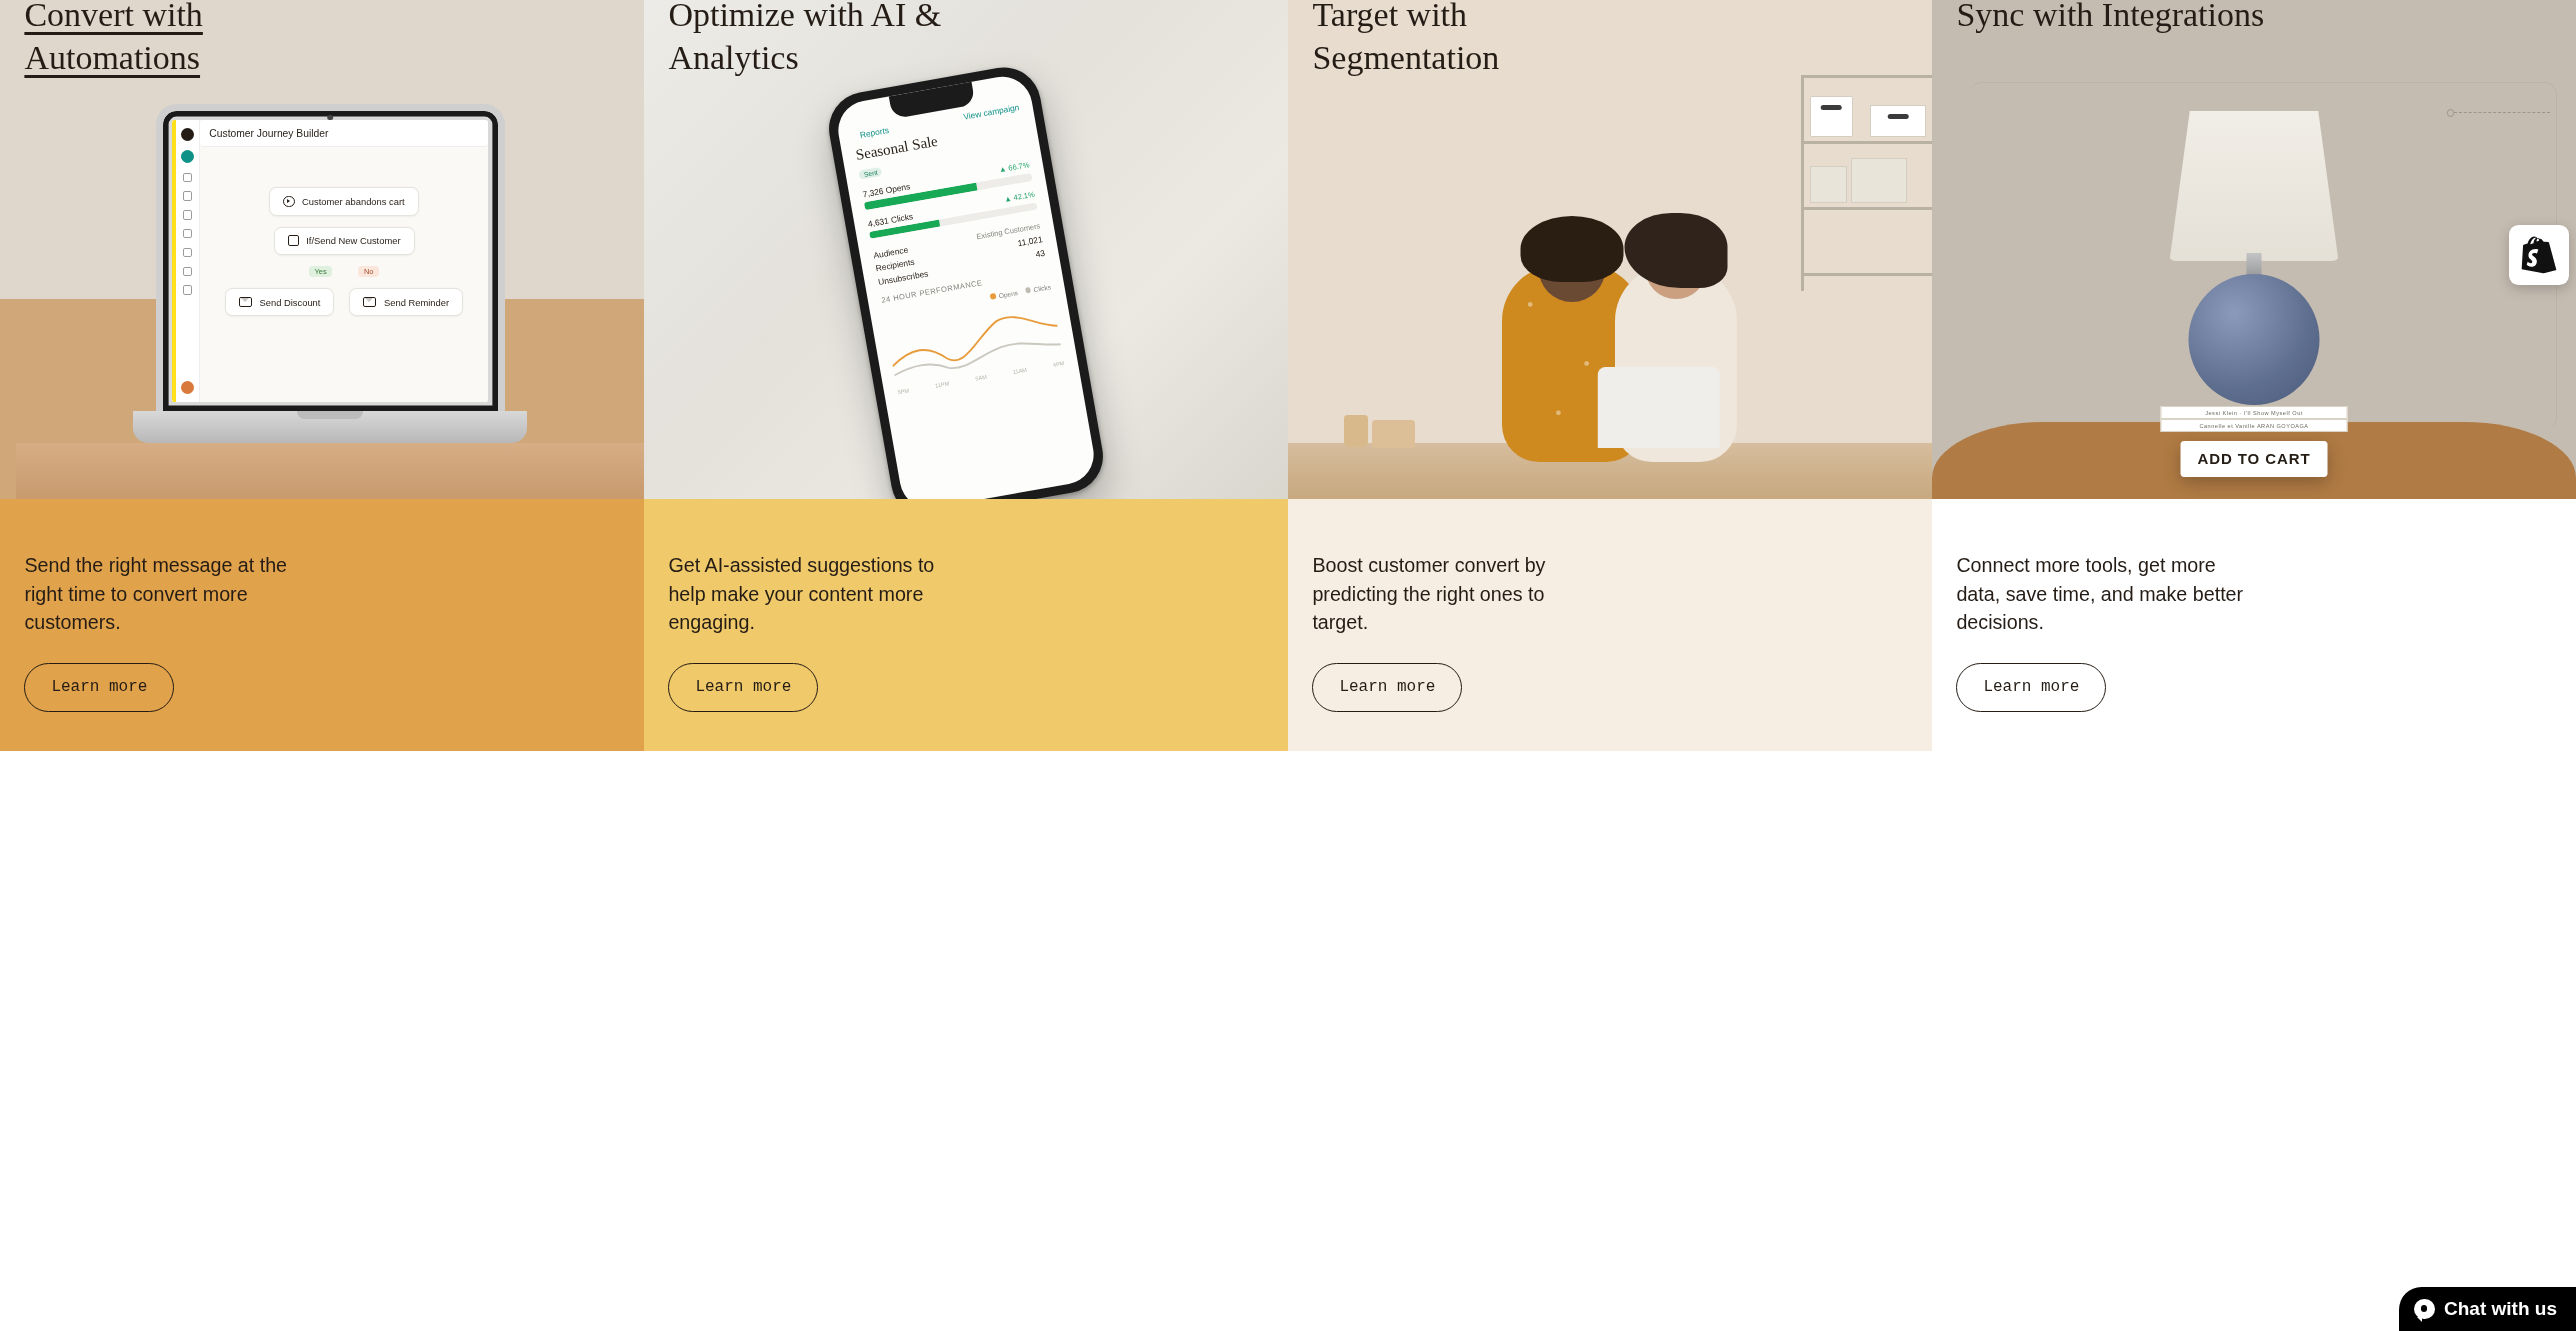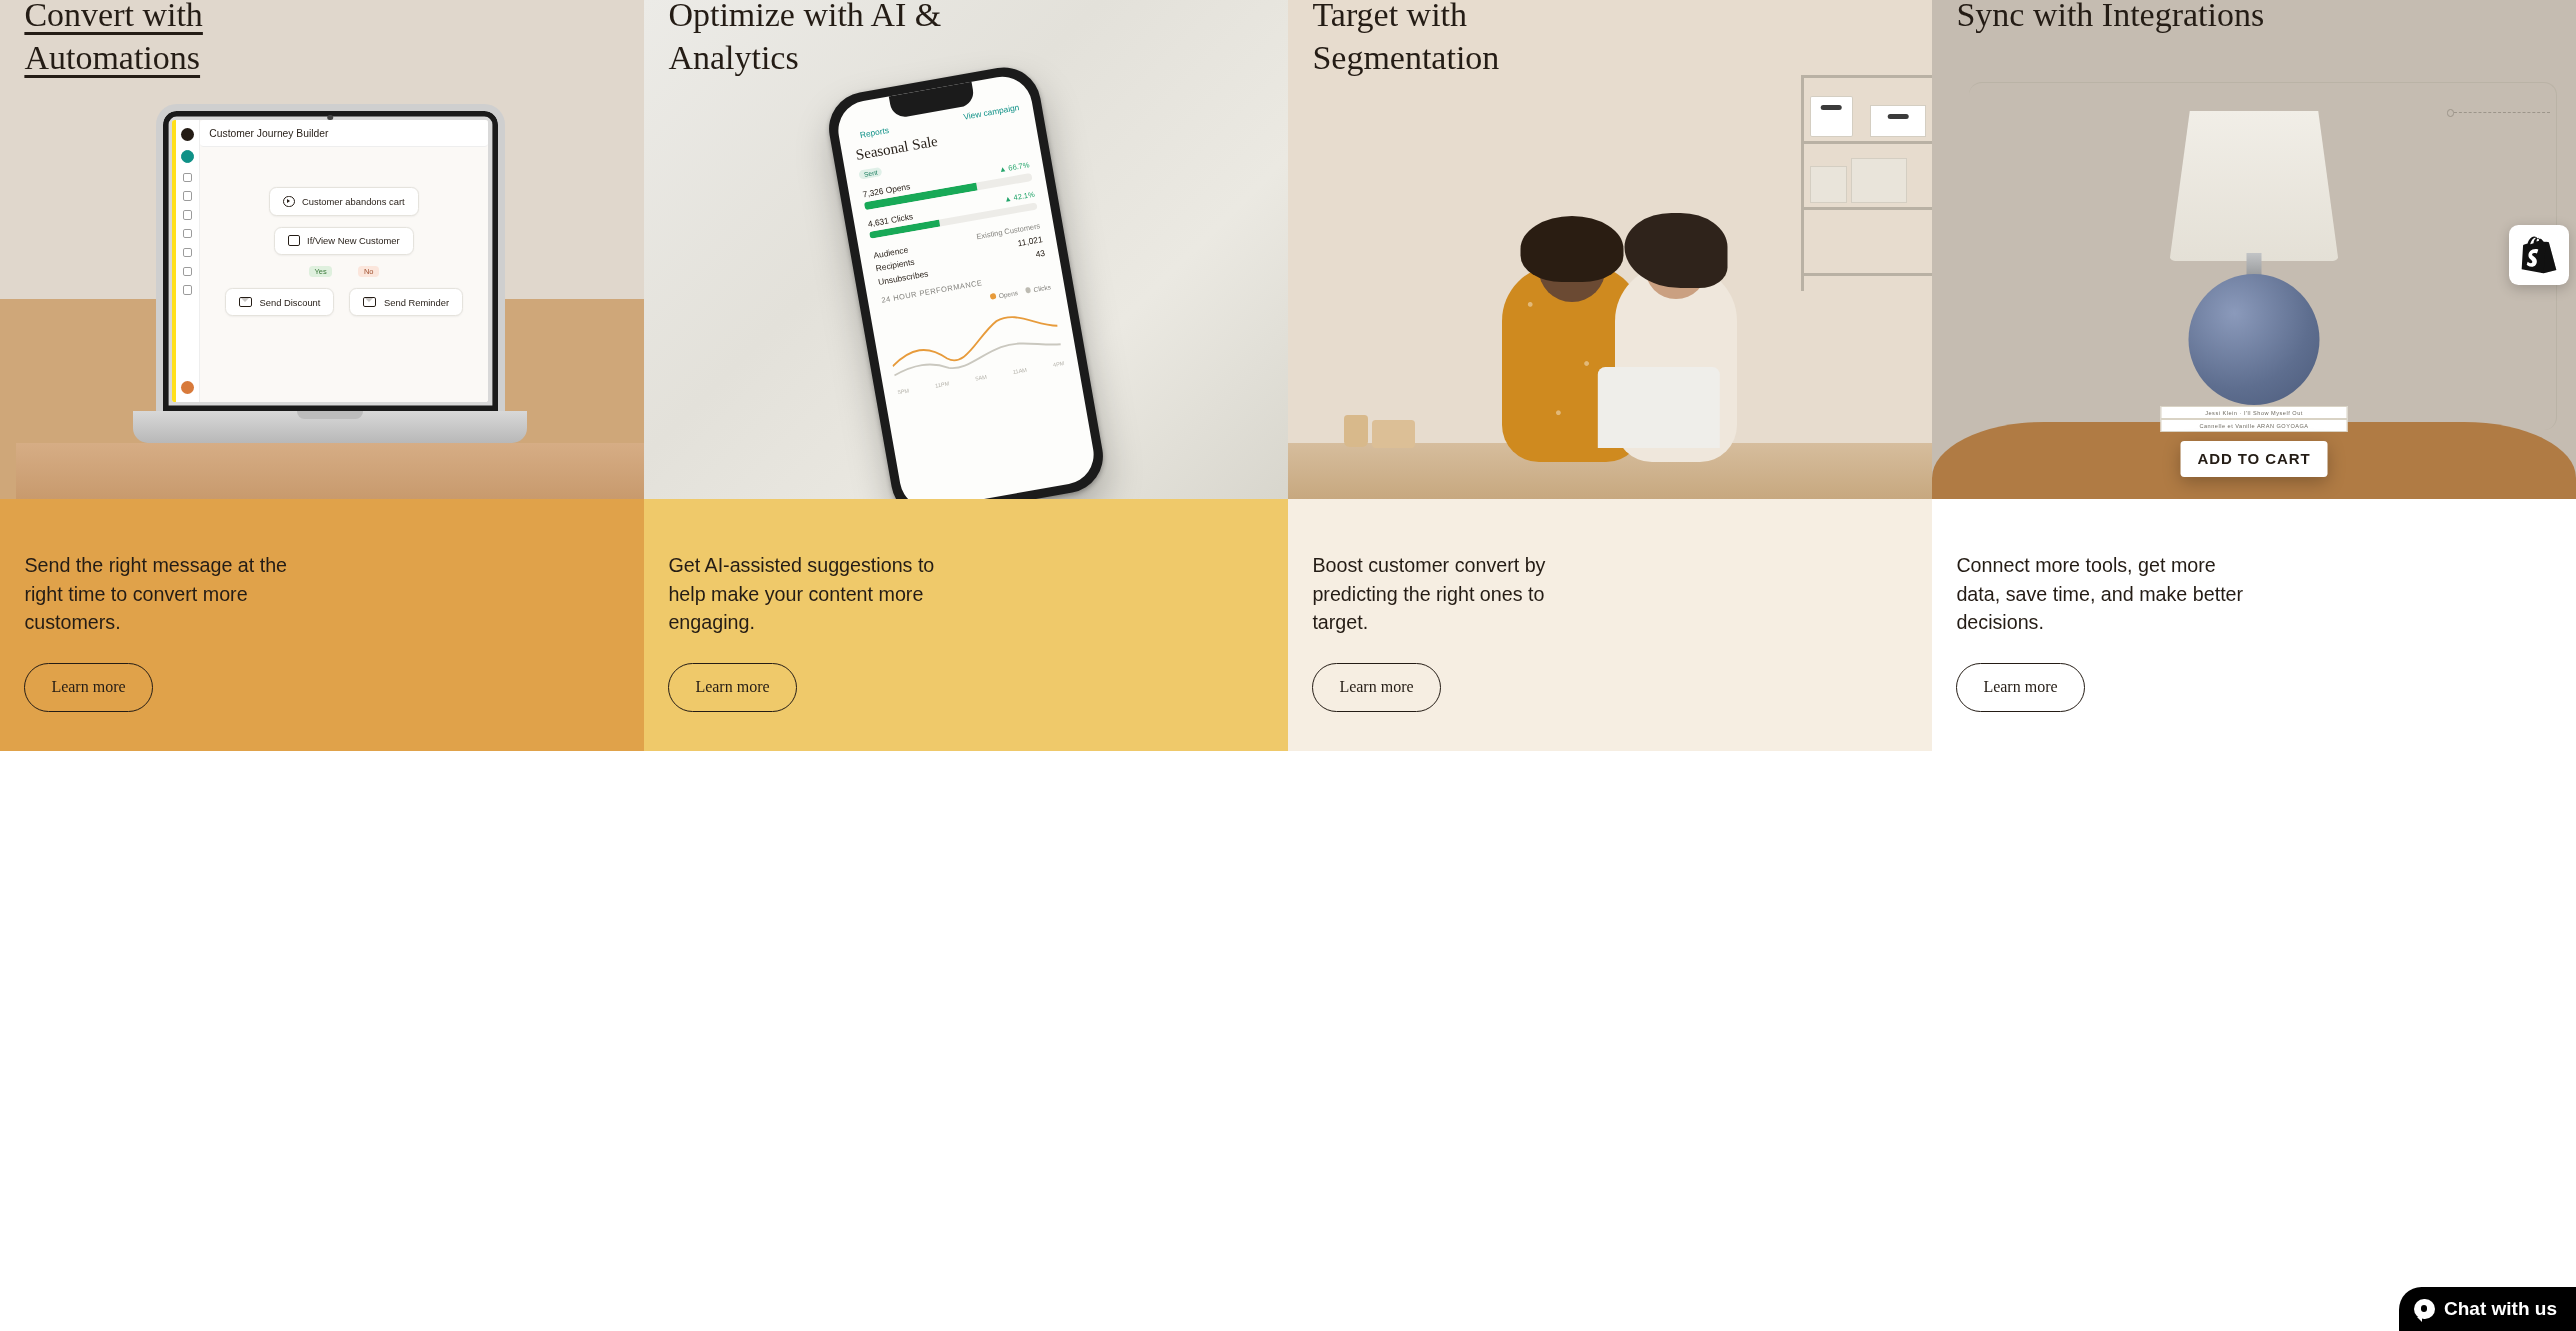--- a/index.html
+++ b/index.html
@@ -42,21 +42,21 @@
     justify-content: space-between;
   }
   .desc {
     font-family: "Helvetica Neue", Helvetica, Arial, sans-serif;
     font-size: 19.7px;
     line-height: 1.45;
     color: #241c15;
     max-width: 291px;
   }
   .learn-btn {
-    font-family: Liberation Serif, serif;
+    font-family: Liberation Mono, monospace;
     display: inline-flex;
     align-items: center;
     justify-content: center;
     border: 0.9px solid #241c15;
     border-radius: 936px;
     height: 49px;
     padding: 0 26px;
     font-size: 16px;
     color: #241c15;
     background: transparent;
@@ -235,21 +235,21 @@
               </div>
               <div class="journey-panel">
                 <div class="journey-header">Customer Journey Builder</div>
                 <div class="journey-nodes">
                   <div class="node">
                     <span class="n-ic play"></span>
                     <span>Customer abandons cart</span>
                   </div>
                   <div class="node">
                     <span class="n-ic" style="border-radius:1.9px;"></span>
-                    <span>If/View New Customer</span>
+                    <span>If/Send New Customer</span>
                   </div>
                   <div class="yn-chips">
                     <span class="yes">Yes</span>
                     <span class="no">No</span>
                   </div>
                   <div class="split-row">
                     <div class="node">
                       <span class="n-ic mail"></span>
                       <span>Send Discount</span>
                     </div>

